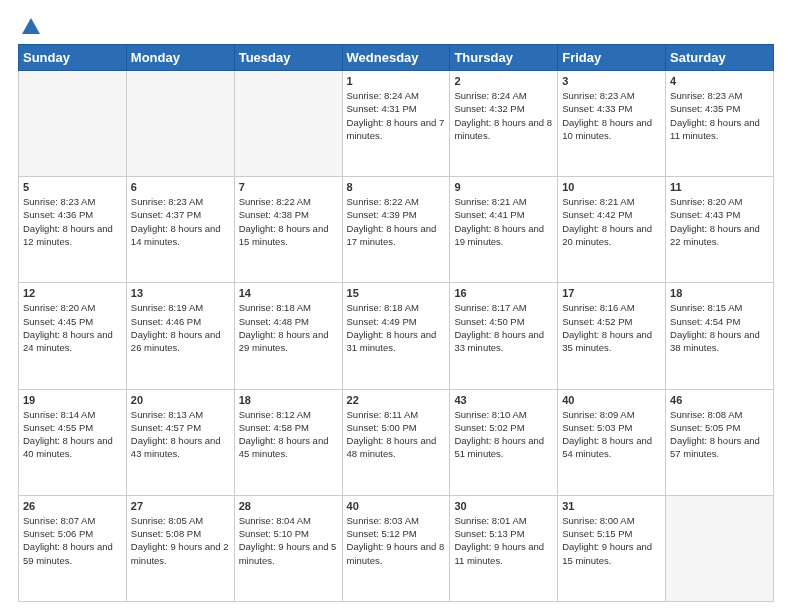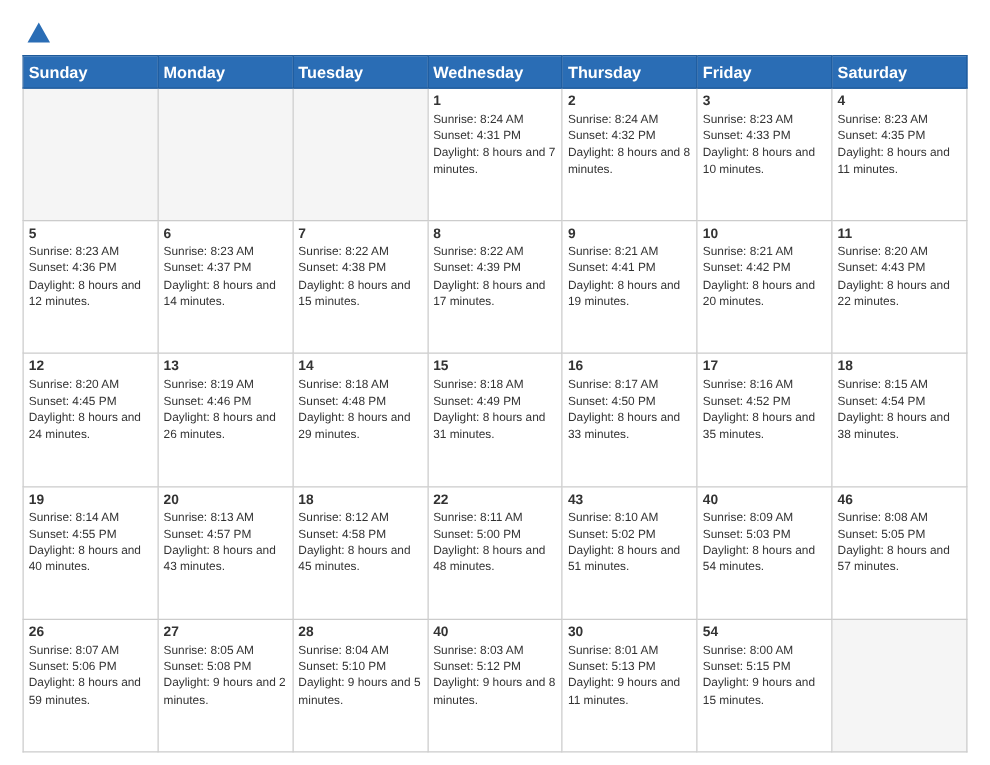--- a/index.html
+++ b/index.html
@@ -252,20 +252,20 @@
           </td>
           <td>
             <span class="day-number">40</span>
             <div class="day-content">Sunrise: 8:03 AM<br>Sunset: 5:12 PM<br>Daylight: 9 hours and 8 minutes.</div>
           </td>
           <td>
             <span class="day-number">30</span>
             <div class="day-content">Sunrise: 8:01 AM<br>Sunset: 5:13 PM<br>Daylight: 9 hours and 11 minutes.</div>
           </td>
           <td>
-            <span class="day-number">54</span>
+            <span class="day-number">31</span>
             <div class="day-content">Sunrise: 8:00 AM<br>Sunset: 5:15 PM<br>Daylight: 9 hours and 15 minutes.</div>
           </td>
           <td class="empty"></td>
         </tr>
       </tbody>
   </table>
 </div>
 
 </body></html>

